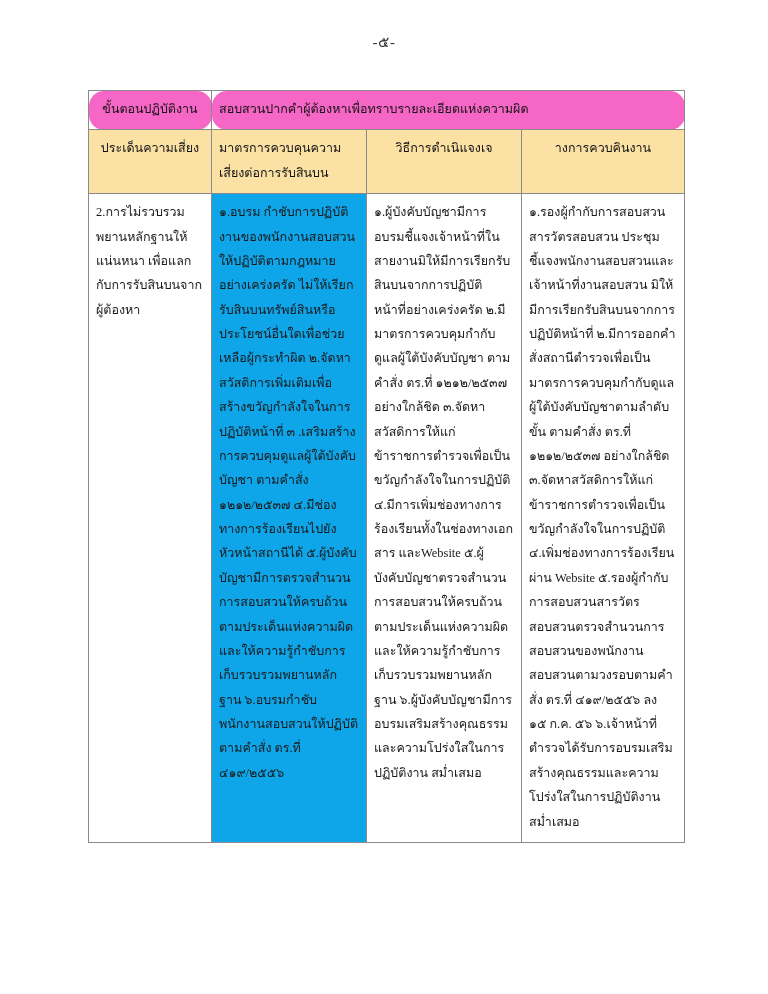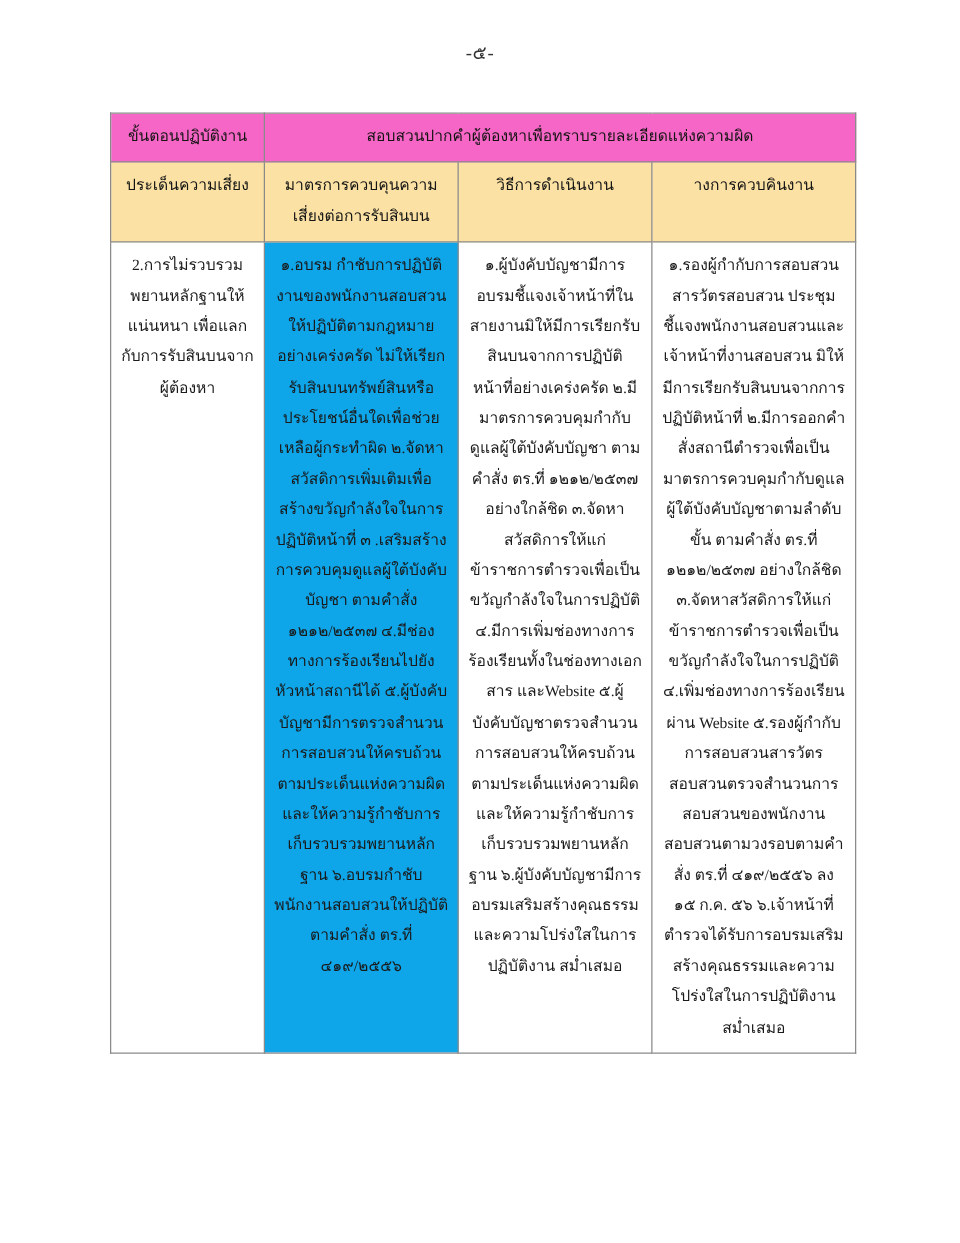--- a/index.html
+++ b/index.html
@@ -38,35 +38,36 @@
     border-collapse: collapse;
     table-layout: fixed;
   }
   .risk-table td, .risk-table th {
     border: 1px solid #8a8a8a;
     vertical-align: top;
     padding: 6px 7px 8px 7px;
     font-size: 12.5px;
     line-height: 1.95;
     font-weight: normal;
-    text-align: center;
+    text-align: left;
   }
   col.c1 { width: 123px; }
   col.c2 { width: 155px; }
   col.c3 { width: 155px; }
   col.c4 { width: 163px; }
 
   .hdr-pink {
     background: #F566C6;
     text-align: center;
     font-size: 13px;
     line-height: 1.6;
     padding-top: 5px;
     padding-bottom: 5px;
     color: #141414;
+    border-radius: 15px;
   }
   .hdr-pink.left {
     text-align: center;
   }
   .hdr-cream {
     background: #FBE2A4;
     color: #141414;
     font-size: 13px;
     line-height: 1.9;
     padding-top: 5px;
@@ -102,21 +103,21 @@
         <col class="c4">
     </colgroup>
     <tbody>
       <tr>
         <td class="hdr-pink left">ขั้นตอนปฏิบัติงาน</td>
         <td class="hdr-pink" colspan="3">สอบสวนปากคำผู้ต้องหาเพื่อทราบรายละเอียดแห่งความผิด</td>
       </tr>
       <tr>
         <td class="hdr-cream center">ประเด็นความเสี่ยง</td>
         <td class="hdr-cream">มาตรการควบคุนความเสี่ยงต่อการรับสินบน</td>
-        <td class="hdr-cream center">วิธีการดำเนินงาน</td>
+        <td class="hdr-cream center">วิธีการดำเนิแจงเจ</td>
         <td class="hdr-cream center">างการควบคินงาน</td>
       </tr>
       <tr>
         <td class="cell-white cell-body">2.การไม่รวบรวมพยานหลักฐานให้แน่นหนา เพื่อแลกกับการรับสินบนจากผู้ต้องหา</td>
         <td class="cell-green cell-body">๑.อบรม กำชับการปฏิบัติงานของพนักงานสอบสวนให้ปฏิบัติตามกฎหมายอย่างเคร่งครัด ไม่ให้เรียกรับสินบนทรัพย์สินหรือ ประโยชน์อื่นใดเพื่อช่วยเหลือผู้กระทำผิด ๒.จัดหาสวัสดิการเพิ่มเติมเพื่อสร้างขวัญกำลังใจในการปฏิบัติหน้าที่ ๓ .เสริมสร้างการควบคุมดูแลผู้ใต้บังคับบัญชา ตามคำสั่ง ๑๒๑๒/๒๕๓๗ ๔.มีช่องทางการร้องเรียนไปยังหัวหน้าสถานีได้ ๕.ผู้บังคับบัญชามีการตรวจสำนวนการสอบสวนให้ครบถ้วนตามประเด็นแห่งความผิดและให้ความรู้กำชับการเก็บรวบรวมพยานหลักฐาน ๖.อบรมกำชับพนักงานสอบสวนให้ปฏิบัติตามคำสั่ง ตร.ที่ ๔๑๙/๒๕๕๖</td>
         <td class="cell-white cell-body">๑.ผู้บังคับบัญชามีการอบรมชี้แจงเจ้าหน้าที่ในสายงานมิให้มีการเรียกรับสินบนจากการปฏิบัติหน้าที่อย่างเคร่งครัด ๒.มีมาตรการควบคุมกำกับดูแลผู้ใต้บังคับบัญชา ตามคำสั่ง ตร.ที่ ๑๒๑๒/๒๕๓๗ อย่างใกล้ชิด ๓.จัดหาสวัสดิการให้แก่ข้าราชการตำรวจเพื่อเป็นขวัญกำลังใจในการปฏิบัติ ๔.มีการเพิ่มช่องทางการร้องเรียนทั้งในช่องทางเอกสาร และWebsite ๕.ผู้บังคับบัญชาตรวจสำนวนการสอบสวนให้ครบถ้วนตามประเด็นแห่งความผิดและให้ความรู้กำชับการเก็บรวบรวมพยานหลักฐาน ๖.ผู้บังคับบัญชามีการอบรมเสริมสร้างคุณธรรมและความโปร่งใสในการปฏิบัติงาน สม่ำเสมอ</td>
         <td class="cell-white cell-body">๑.รองผู้กำกับการสอบสวนสารวัตรสอบสวน ประชุมชี้แจงพนักงานสอบสวนและเจ้าหน้าที่งานสอบสวน มิให้มีการเรียกรับสินบนจากการปฏิบัติหน้าที่ ๒.มีการออกคำสั่งสถานีตำรวจเพื่อเป็นมาตรการควบคุมกำกับดูแลผู้ใต้บังคับบัญชาตามลำดับขั้น ตามคำสั่ง ตร.ที่ ๑๒๑๒/๒๕๓๗ อย่างใกล้ชิด ๓.จัดหาสวัสดิการให้แก่ข้าราชการตำรวจเพื่อเป็นขวัญกำลังใจในการปฏิบัติ ๔.เพิ่มช่องทางการร้องเรียนผ่าน Website ๕.รองผู้กำกับการสอบสวนสารวัตรสอบสวนตรวจสำนวนการสอบสวนของพนักงานสอบสวนตามวงรอบตามคำสั่ง ตร.ที่ ๔๑๙/๒๕๕๖ ลง ๑๕ ก.ค. ๕๖ ๖.เจ้าหน้าที่ตำรวจได้รับการอบรมเสริมสร้างคุณธรรมและความโปร่งใสในการปฏิบัติงาน สม่ำเสมอ</td>
       </tr>
     </tbody>
   </table>

